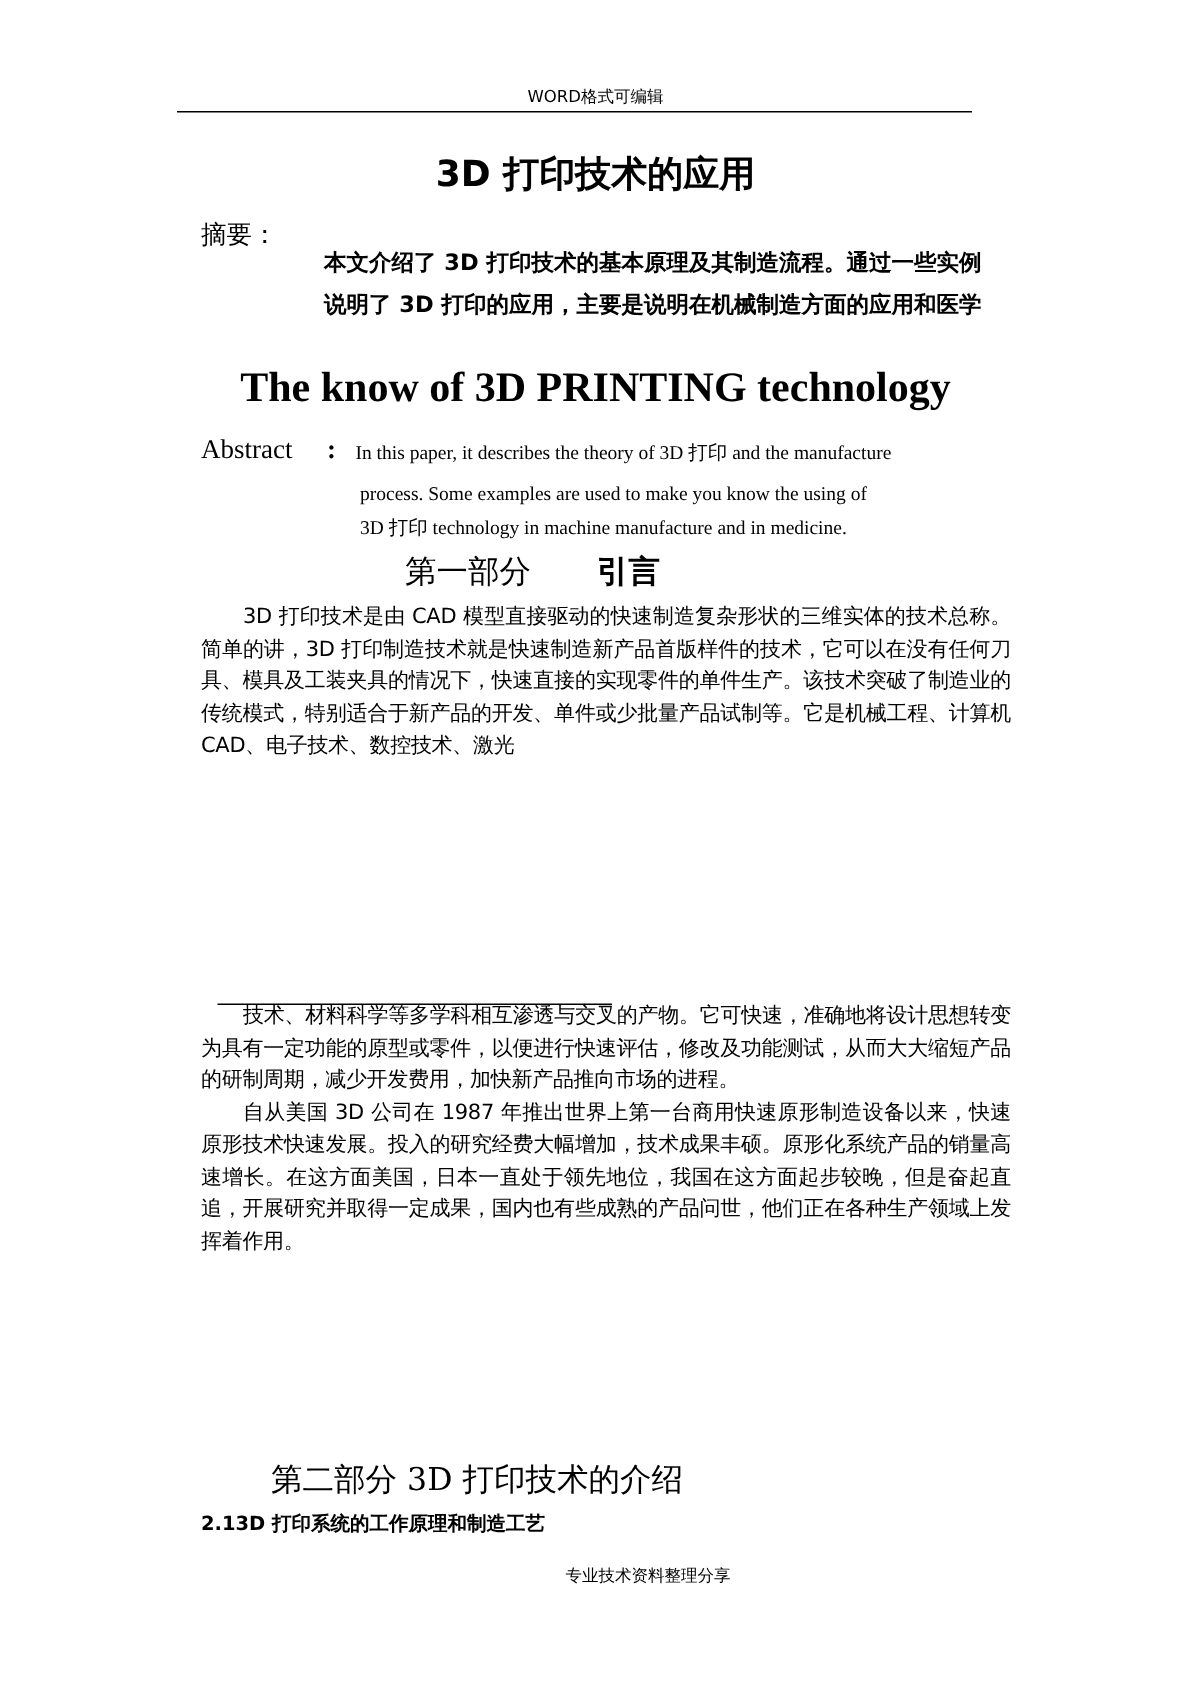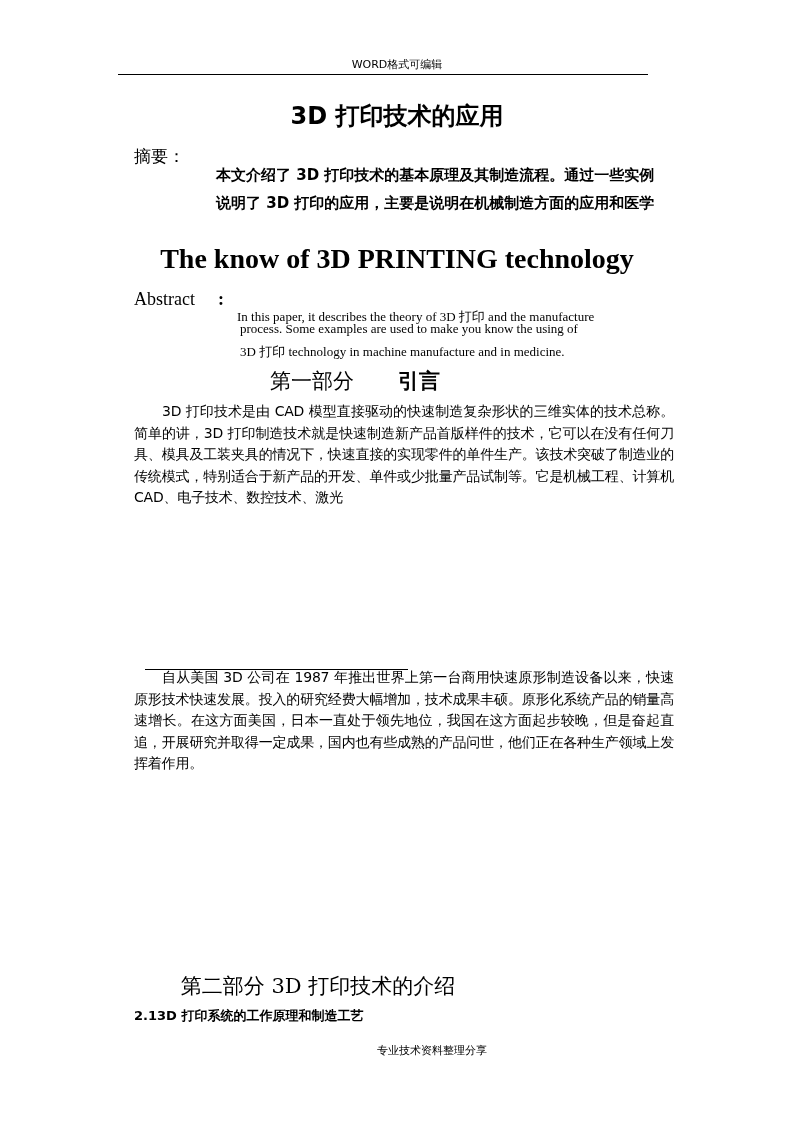--- a/index.html
+++ b/index.html
@@ -34,34 +34,35 @@
 <div class="abs abs-label-cn">摘要：</div>
 <div class="abs abs-text-cn">
   <div>本文介绍了 3D 打印技术的基本原理及其制造流程。通过一些实例</div>
   <div>说明了 3D 打印的应用，主要是说明在机械制造方面的应用和医学</div>
 </div>
 
 <div class="abs title-en">The know of 3D PRINTING  technology</div>
 
 <div class="abs abs-label-en">Abstract</div>
 <div class="abs abs-colon-en">:</div>
-<div class="abs abs-text-en" style="left:237px; top:308px;">In this  paper, it  describes the theory  of 3D 打印  and the manufacture</div>
+<div class="abs abs-text-en" style="left:237px; top:293px;">In this  paper, it  describes the theory  of 3D 打印  and the manufacture</div>
 <div class="abs abs-text-en" style="left:240px; top:321px;">process. Some  examples  are used to make you know the using  of</div>
 <div class="abs abs-text-en" style="left:240px; top:343px;">3D 打印  technology  in  machine  manufacture   and in medicine.</div>
 
 <div class="abs sec1-heading">
   <span>第一部分</span><span class="t2">引言</span>
 </div>
 
 <div class="abs para" style="top:401px;">
   <p>3D 打印技术是由 CAD 模型直接驱动的快速制造复杂形状的三维实体的技术总称。简单的讲，3D 打印制造技术就是快速制造新产品首版样件的技术，它可以在没有任何刀具、模具及工装夹具的情况下，快速直接的实现零件的单件生产。该技术突破了制造业的传统模式，特别适合于新产品的开发、单件或少批量产品试制等。它是机械工程、计算机 CAD、电子技术、数控技术、激光</p>
 </div>
 
 <div class="abs fn-rule"></div>
 
 <div class="abs para" style="top:667px;">
+  <p>技术、材料科学等多学科相互渗透与交叉的产物。它可快速，准确地将设计思想转变为具有一定功能的原型或零件，以便进行快速评估，修改及功能测试，从而大大缩短产品的研制周期，减少开发费用，加快新产品推向市场的进程。</p>
   <p>自从美国 3D 公司在 1987 年推出世界上第一台商用快速原形制造设备以来，快速原形技术快速发展。投入的研究经费大幅增加，技术成果丰硕。原形化系统产品的销量高速增长。在这方面美国，日本一直处于领先地位，我国在这方面起步较晚，但是奋起直追，开展研究并取得一定成果，国内也有些成熟的产品问世，他们正在各种生产领域上发挥着作用。</p>
 </div>
 
 <div class="abs sec2-heading">第二部分    3D 打印技术的介绍</div>
 <div class="abs sub-heading">2.13D 打印系统的工作原理和制造工艺</div>
 
 <div class="abs footer-text">专业技术资料整理分享</div>
 
 </body></html>

